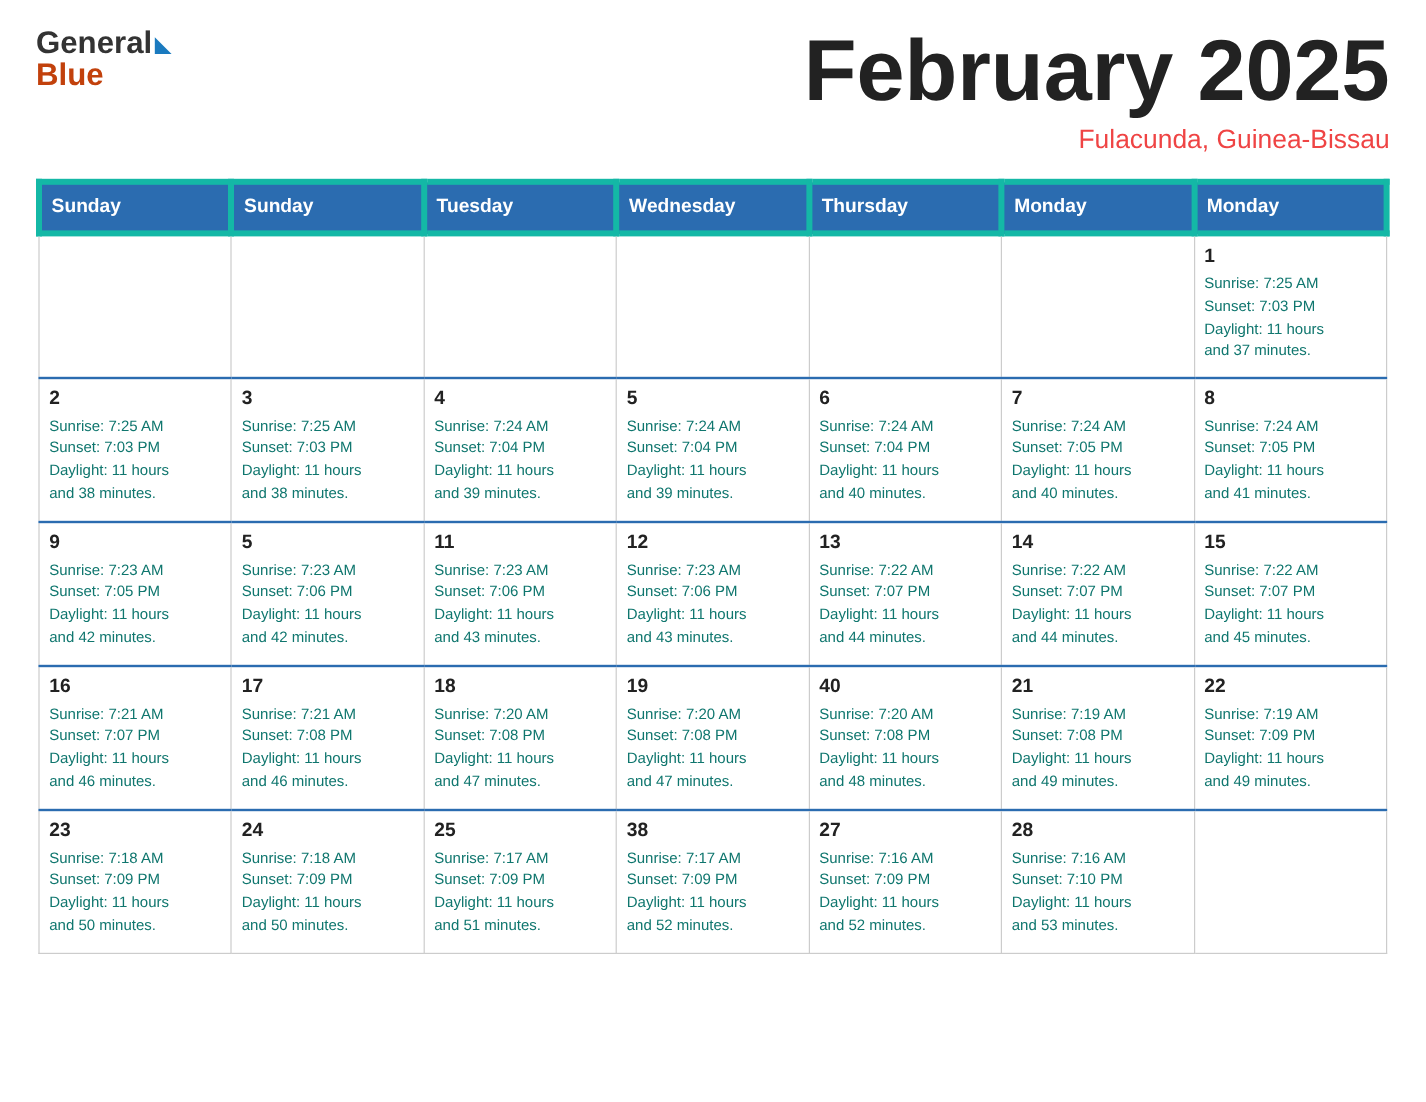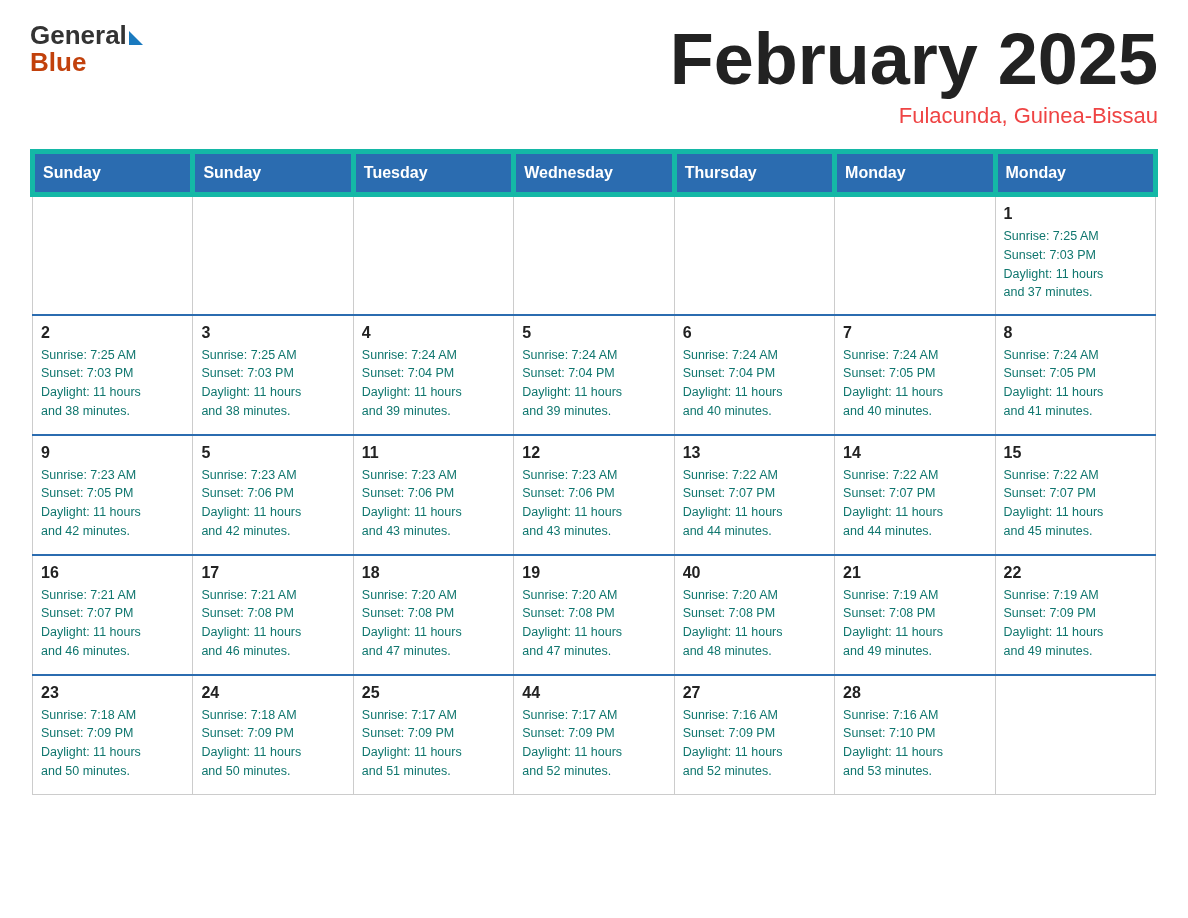--- a/index.html
+++ b/index.html
@@ -246,21 +246,21 @@
         </td>
         <td>
           <span class="day-number">24</span>
           <div class="day-info">Sunrise: 7:18 AM<br>Sunset: 7:09 PM<br>Daylight: 11 hours<br>and 50 minutes.</div>
         </td>
         <td>
           <span class="day-number">25</span>
           <div class="day-info">Sunrise: 7:17 AM<br>Sunset: 7:09 PM<br>Daylight: 11 hours<br>and 51 minutes.</div>
         </td>
         <td>
-          <span class="day-number">44</span>
+          <span class="day-number">38</span>
           <div class="day-info">Sunrise: 7:17 AM<br>Sunset: 7:09 PM<br>Daylight: 11 hours<br>and 52 minutes.</div>
         </td>
         <td>
           <span class="day-number">27</span>
           <div class="day-info">Sunrise: 7:16 AM<br>Sunset: 7:09 PM<br>Daylight: 11 hours<br>and 52 minutes.</div>
         </td>
         <td>
           <span class="day-number">28</span>
           <div class="day-info">Sunrise: 7:16 AM<br>Sunset: 7:10 PM<br>Daylight: 11 hours<br>and 53 minutes.</div>
         </td>

